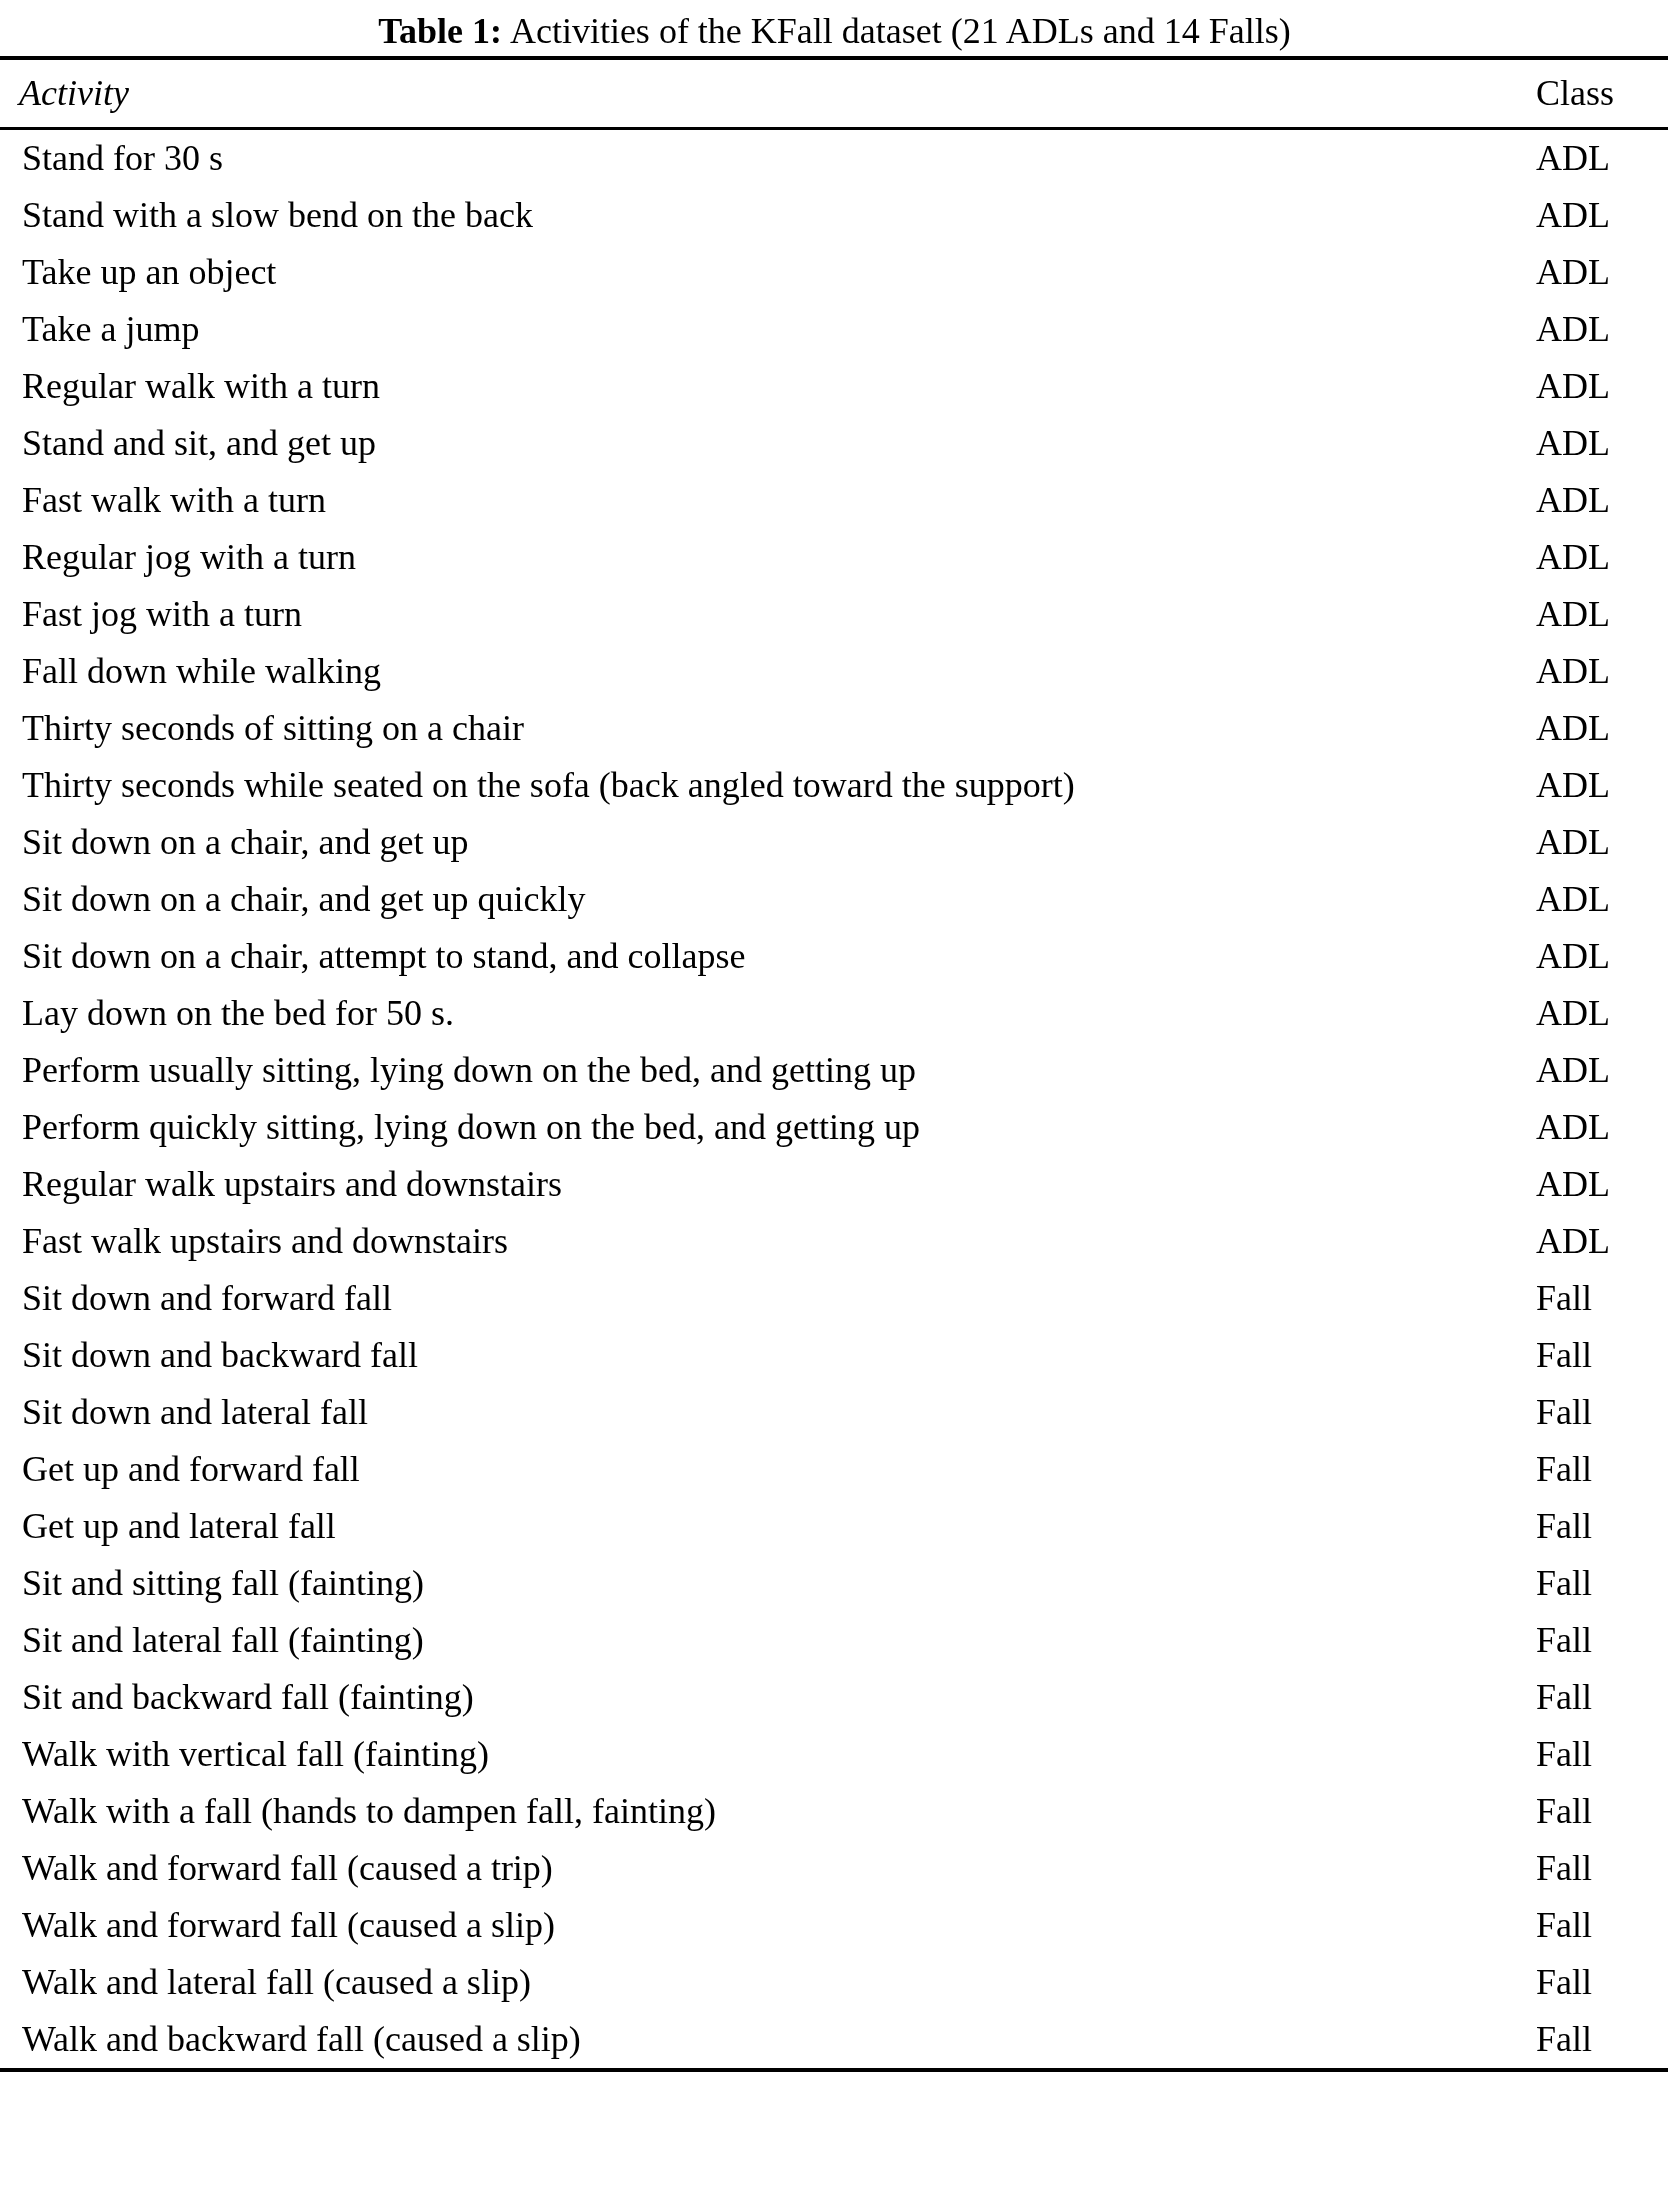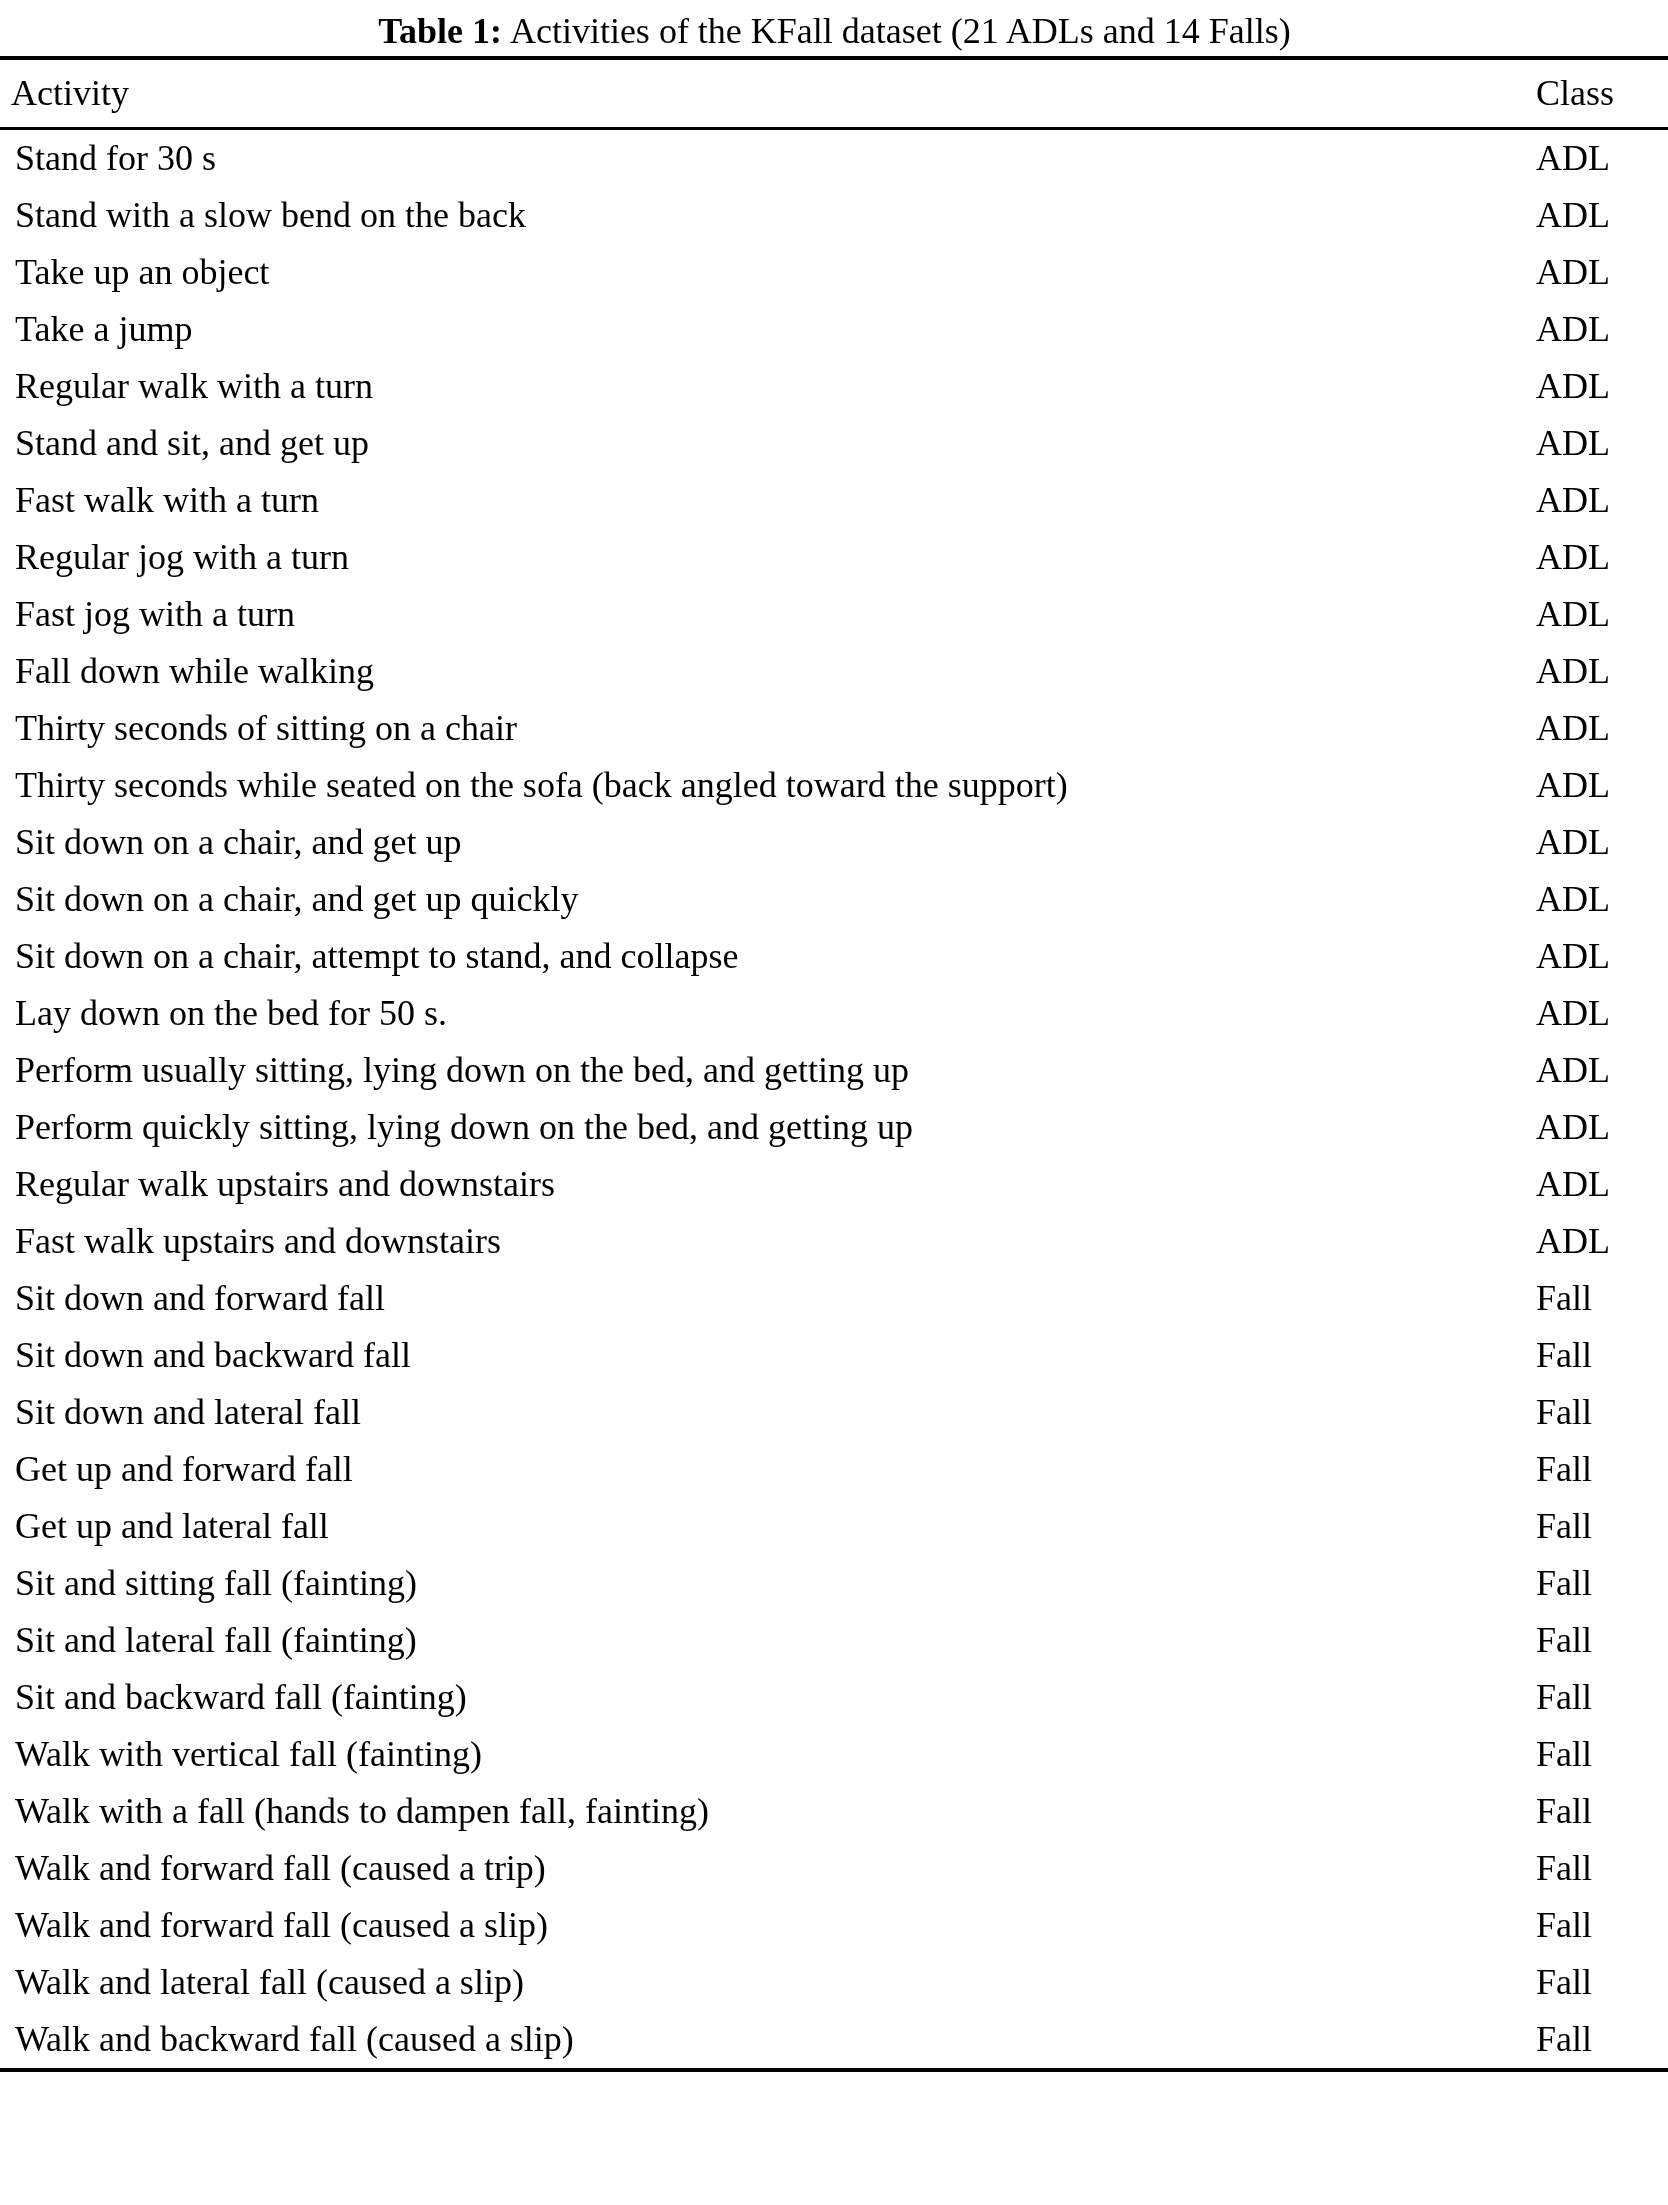--- a/index.html
+++ b/index.html
@@ -40,29 +40,29 @@
   table.kfall col.col-activity { width: auto; }
   table.kfall col.col-class    { width: 133px; }
   thead th {
     font-weight: normal;
     text-align: left;
     height: 67px;
     vertical-align: middle;
     border-bottom: 3.4px solid #000000;
     padding: 0;
   }
-  thead th.activity-h { padding-left: 11px; }
+  thead th.activity-h { padding-left: 19px; font-style: italic; }
   tbody td {
     height: 57px;
     vertical-align: middle;
     padding: 0;
     white-space: nowrap;
     overflow: hidden;
   }
-  tbody td.activity-cell { padding-left: 15px; }
+  tbody td.activity-cell { padding-left: 22px; }
 </style>
 </head>
 <body>
 
 <div class="page">
 
   <div class="caption">
     <span class="cap-label">Table 1:</span><span>Activities of the KFall dataset (21 ADLs and 14 Falls)</span>
   </div>
 

